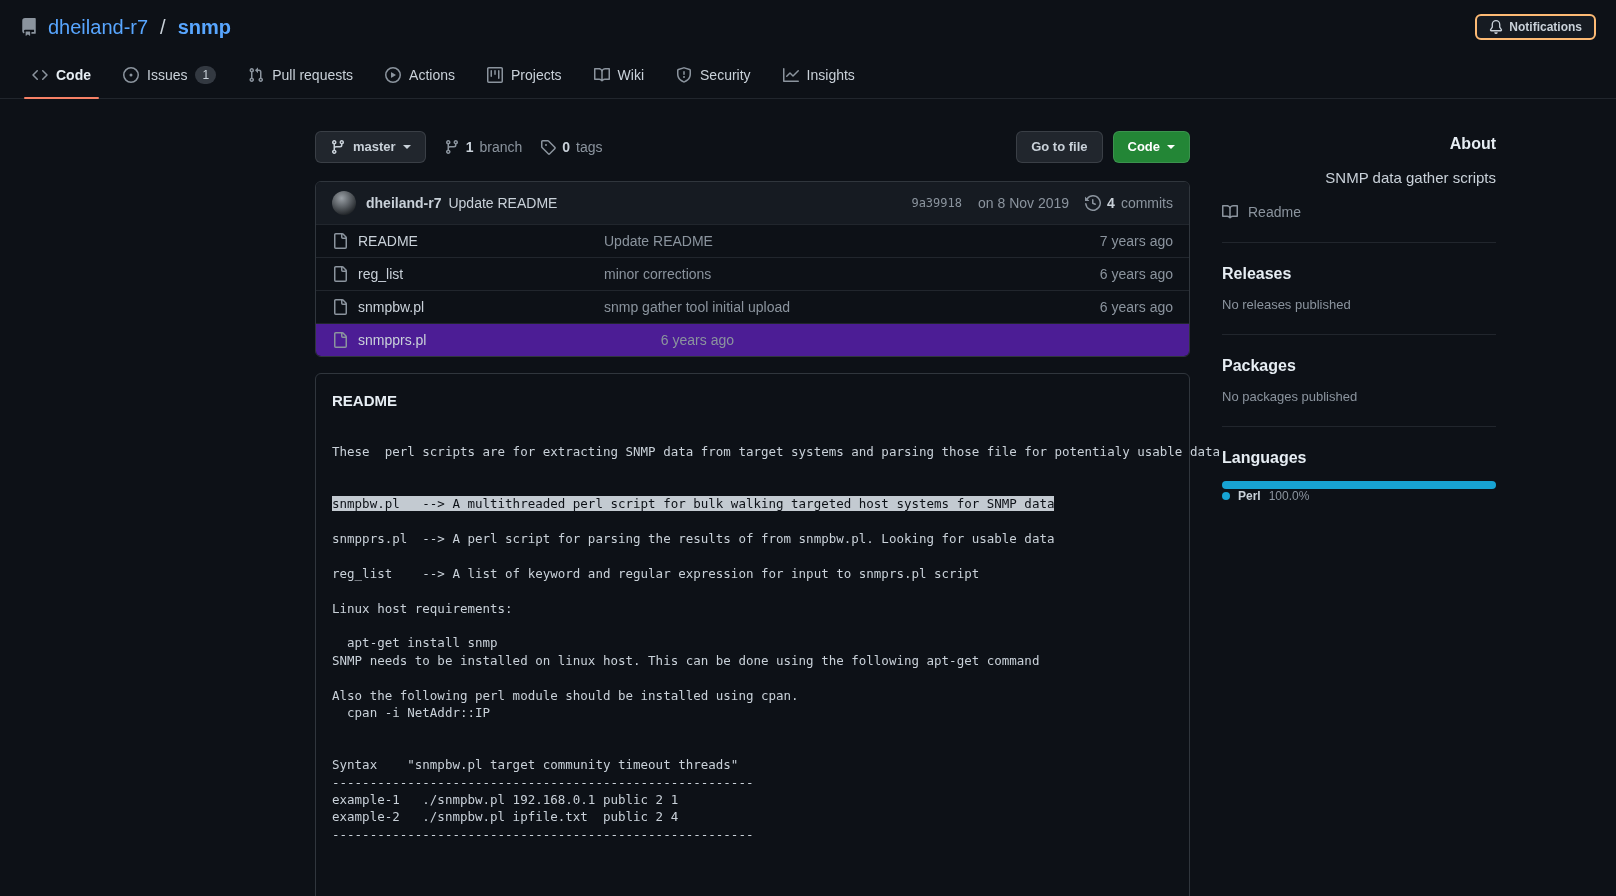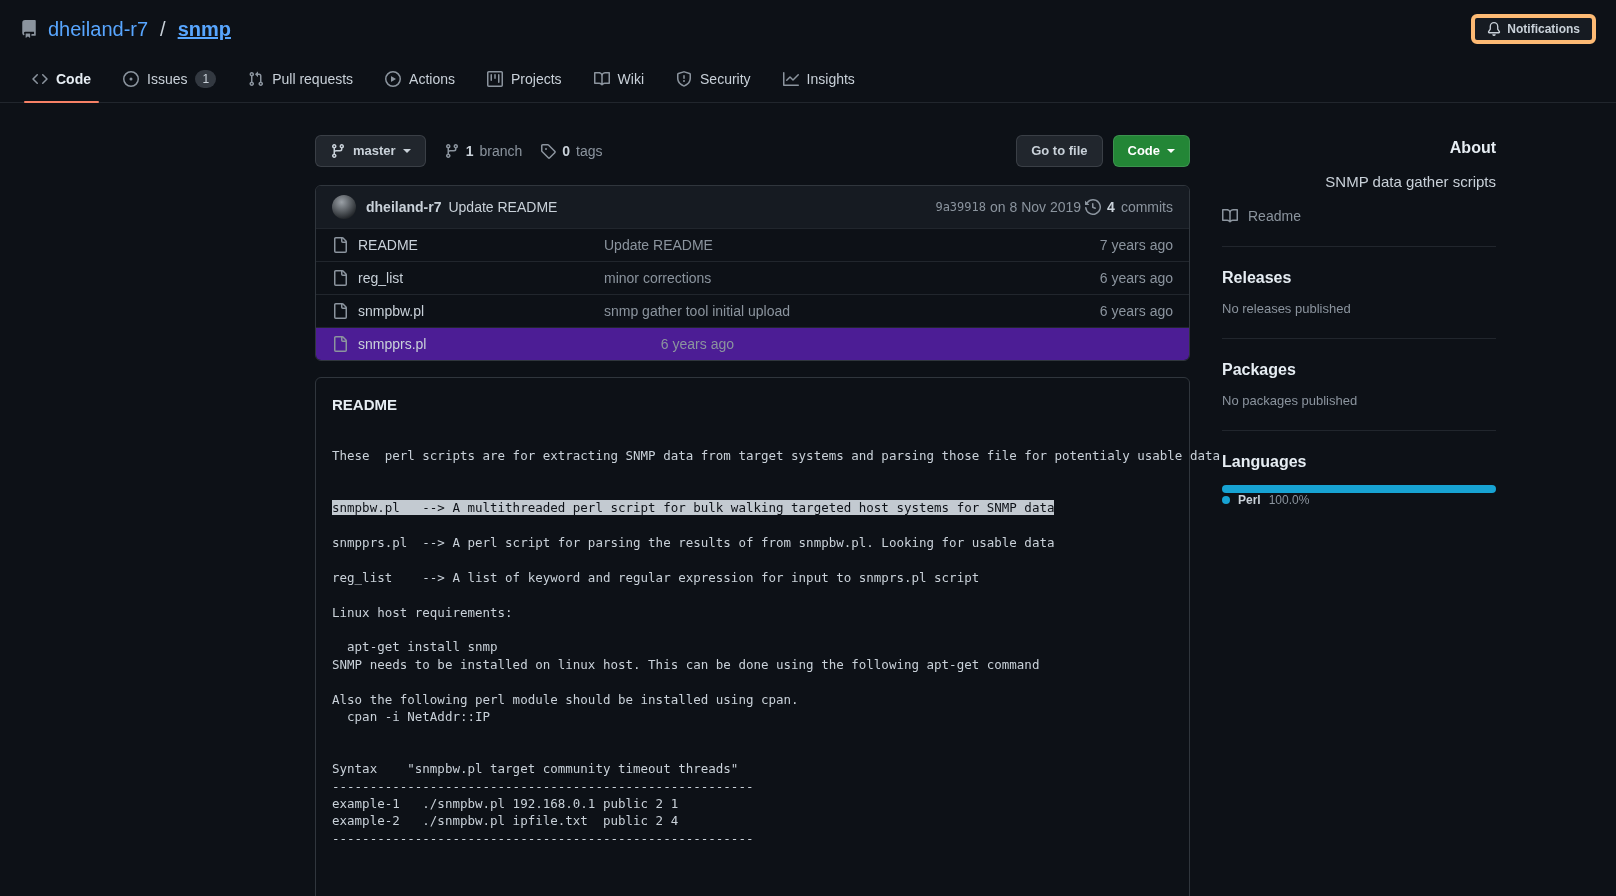--- a/index.html
+++ b/index.html
@@ -10,25 +10,25 @@
     font-family:"Liberation Sans", sans-serif; font-size:14px;
   }
   svg { display:block; }
 
   
   .top-header { display:flex; align-items:center; padding:14px 20px 10px 20px; }
   .repo-crumb { display:flex; align-items:center; gap:10px; font-size:20px; }
   .repo-crumb .icon { color:#8b949e; }
   .crumb-link { color:#58a6ff; text-decoration:none; cursor:pointer; }
   .crumb-sep { color:#c9d1d9; margin:0 2px; }
-  .crumb-name { font-weight:700;text-decoration:underline; }
+  .crumb-name { font-weight:700; }
   .spacer { flex:1; }
   .notif-btn {
     display:inline-flex; align-items:center; gap:6px;
-    background:#161b22; border:4px solid #fdba74; border-radius:6px;
+    background:#161b22; border:2px solid #fdba74; border-radius:6px;
     color:#c9d1d9; font-size:12px; font-weight:700; padding:4px 12px; cursor:pointer;
   }
 
   
   .repo-nav { display:flex; padding:0 16px; border-bottom:1px solid #21262d; margin-top:6px; }
   .tab {
     display:flex; align-items:center; gap:8px;
     padding:10px 16px 14px 16px; font-size:14px; color:#c9d1d9;
     cursor:pointer; position:relative; white-space:nowrap;
   }
@@ -63,21 +63,21 @@
 
   
   .file-box { border:1px solid #30363d; border-radius:6px; overflow:hidden; }
   .commit-header { display:flex; align-items:center; background:#161b22; padding:9px 16px; font-size:14px; }
   .avatar {
     width:24px; height:24px; border-radius:50%; margin-right:10px; flex-shrink:0;
     background:radial-gradient(circle at 40% 30%, #9aa0a6 0%, #5c6166 40%, #24282c 75%, #101214 100%);
   }
   .commit-author { font-weight:700; margin-right:7px; cursor:pointer; }
   .commit-msg { color:#c9d1d9; cursor:pointer; }
-  .commit-meta { display:flex; align-items:center; gap:4px; margin-left:auto; }
+  .commit-meta { display:flex; align-items:center; gap:16px; margin-left:auto; }
   .sha { font-family:"DejaVu Sans Mono", monospace; font-size:12px; color:#8b949e; cursor:pointer; }
   .commit-date { color:#8b949e; }
   .commit-count { display:flex; align-items:center; gap:6px; color:#8b949e; cursor:pointer; }
   .commit-count .icon { color:#8b949e; }
   .commit-count strong { color:#c9d1d9; }
 
   .file-row { display:flex; align-items:center; padding:8px 16px; border-top:1px solid #21262d; font-size:14px; background:#0d1117; }
   .file-row.hovered { background:#4c1d95; }
   .file-row .icon { color:#8b949e; margin-right:10px; flex-shrink:0; }
   .file-name { width:246px; flex-shrink:0; color:#c9d1d9; cursor:pointer; }

